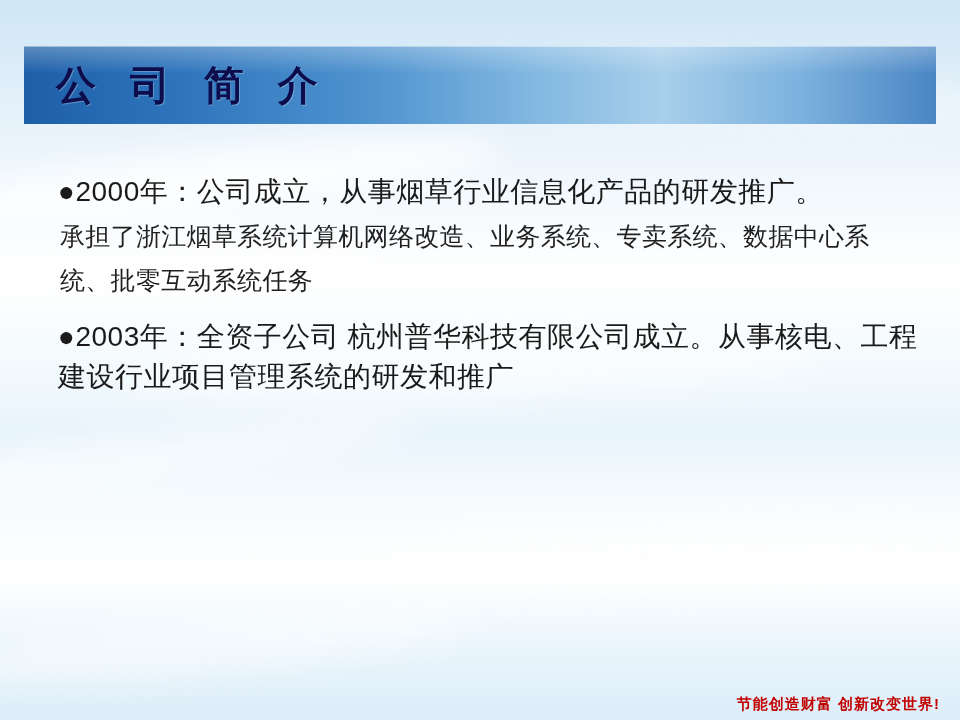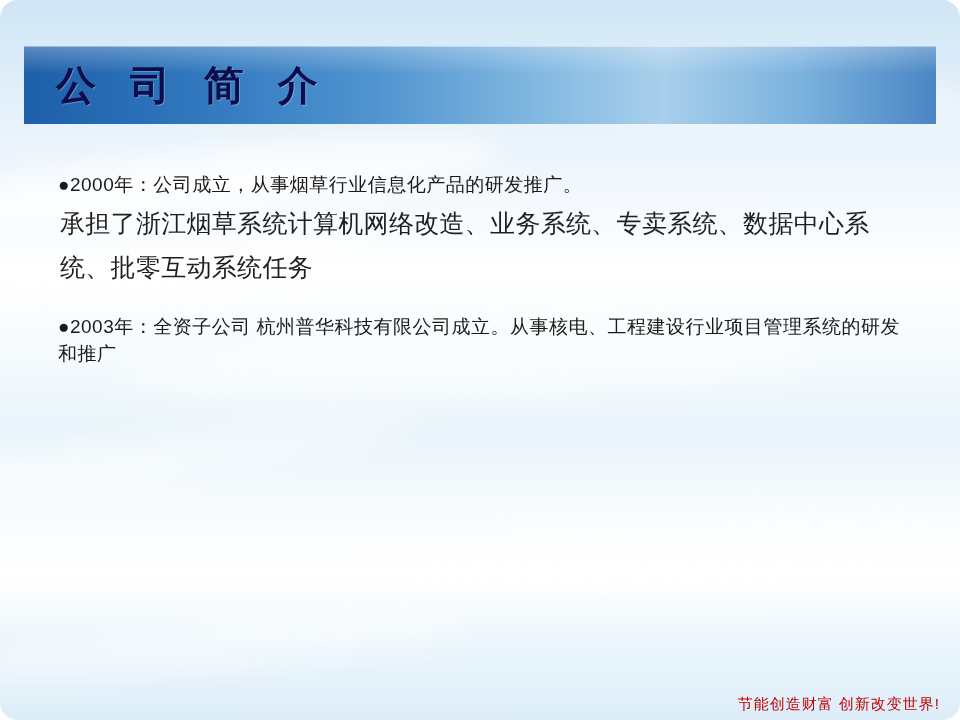--- a/index.html
+++ b/index.html
@@ -22,21 +22,20 @@
         #e3f0fa 14%,
         #f2f8fd 26%,
         #ffffff 38%,
         #f4fafd 50%,
         #e8f4fb 60%,
         #f7fbfe 70%,
         #ffffff 80%,
         #eaf5fc 90%,
         #dcedf8 100%);
     overflow: hidden;
-    border-radius: 18px;
   }
   
   .cloud {
     position: absolute;
     background: rgba(255,255,255,0.75);
     filter: blur(14px);
     border-radius: 50%;
     pointer-events: none;
   }
   .c1 { left: -60px;  top: 150px;  width: 560px; height: 60px; transform: rotate(-6deg); }
@@ -87,45 +86,45 @@
   }
 
   
   .content {
     position: absolute;
     left: 58px;
     top: 172px;
     width: 860px;
   }
   .bullet {
-    font-size: 19px;
+    font-size: 28px;
     color: #1a1a1a;
     line-height: 1.42;
     letter-spacing: 0.5px;
     margin: 0 0 2px 0;
     font-family: "Liberation Sans", sans-serif;
   }
   .sub {
     font-size: 25px;
     color: #1f1f1f;
     line-height: 1.78;
     margin: 2px 0 10px 2px;
     letter-spacing: 0.3px;
   }
   .b1 { margin-top: 0; }
-  .b2 { margin-top: 24px; }
+  .b2 { margin-top: 14px; }
   .b3 { margin-top: 16px; }
   .sub-last { margin-top: 6px; }
 
   .footer-note {
     position: absolute;
     right: 20px;
     bottom: 6px;
     font-size: 15px;
-    font-weight: normal;
+    font-weight: bold;
     color: #c00000;
     letter-spacing: 1px;
     white-space: nowrap;
   }
 </style>
 </head>
 <body>
 
 <div class="slide">
 

